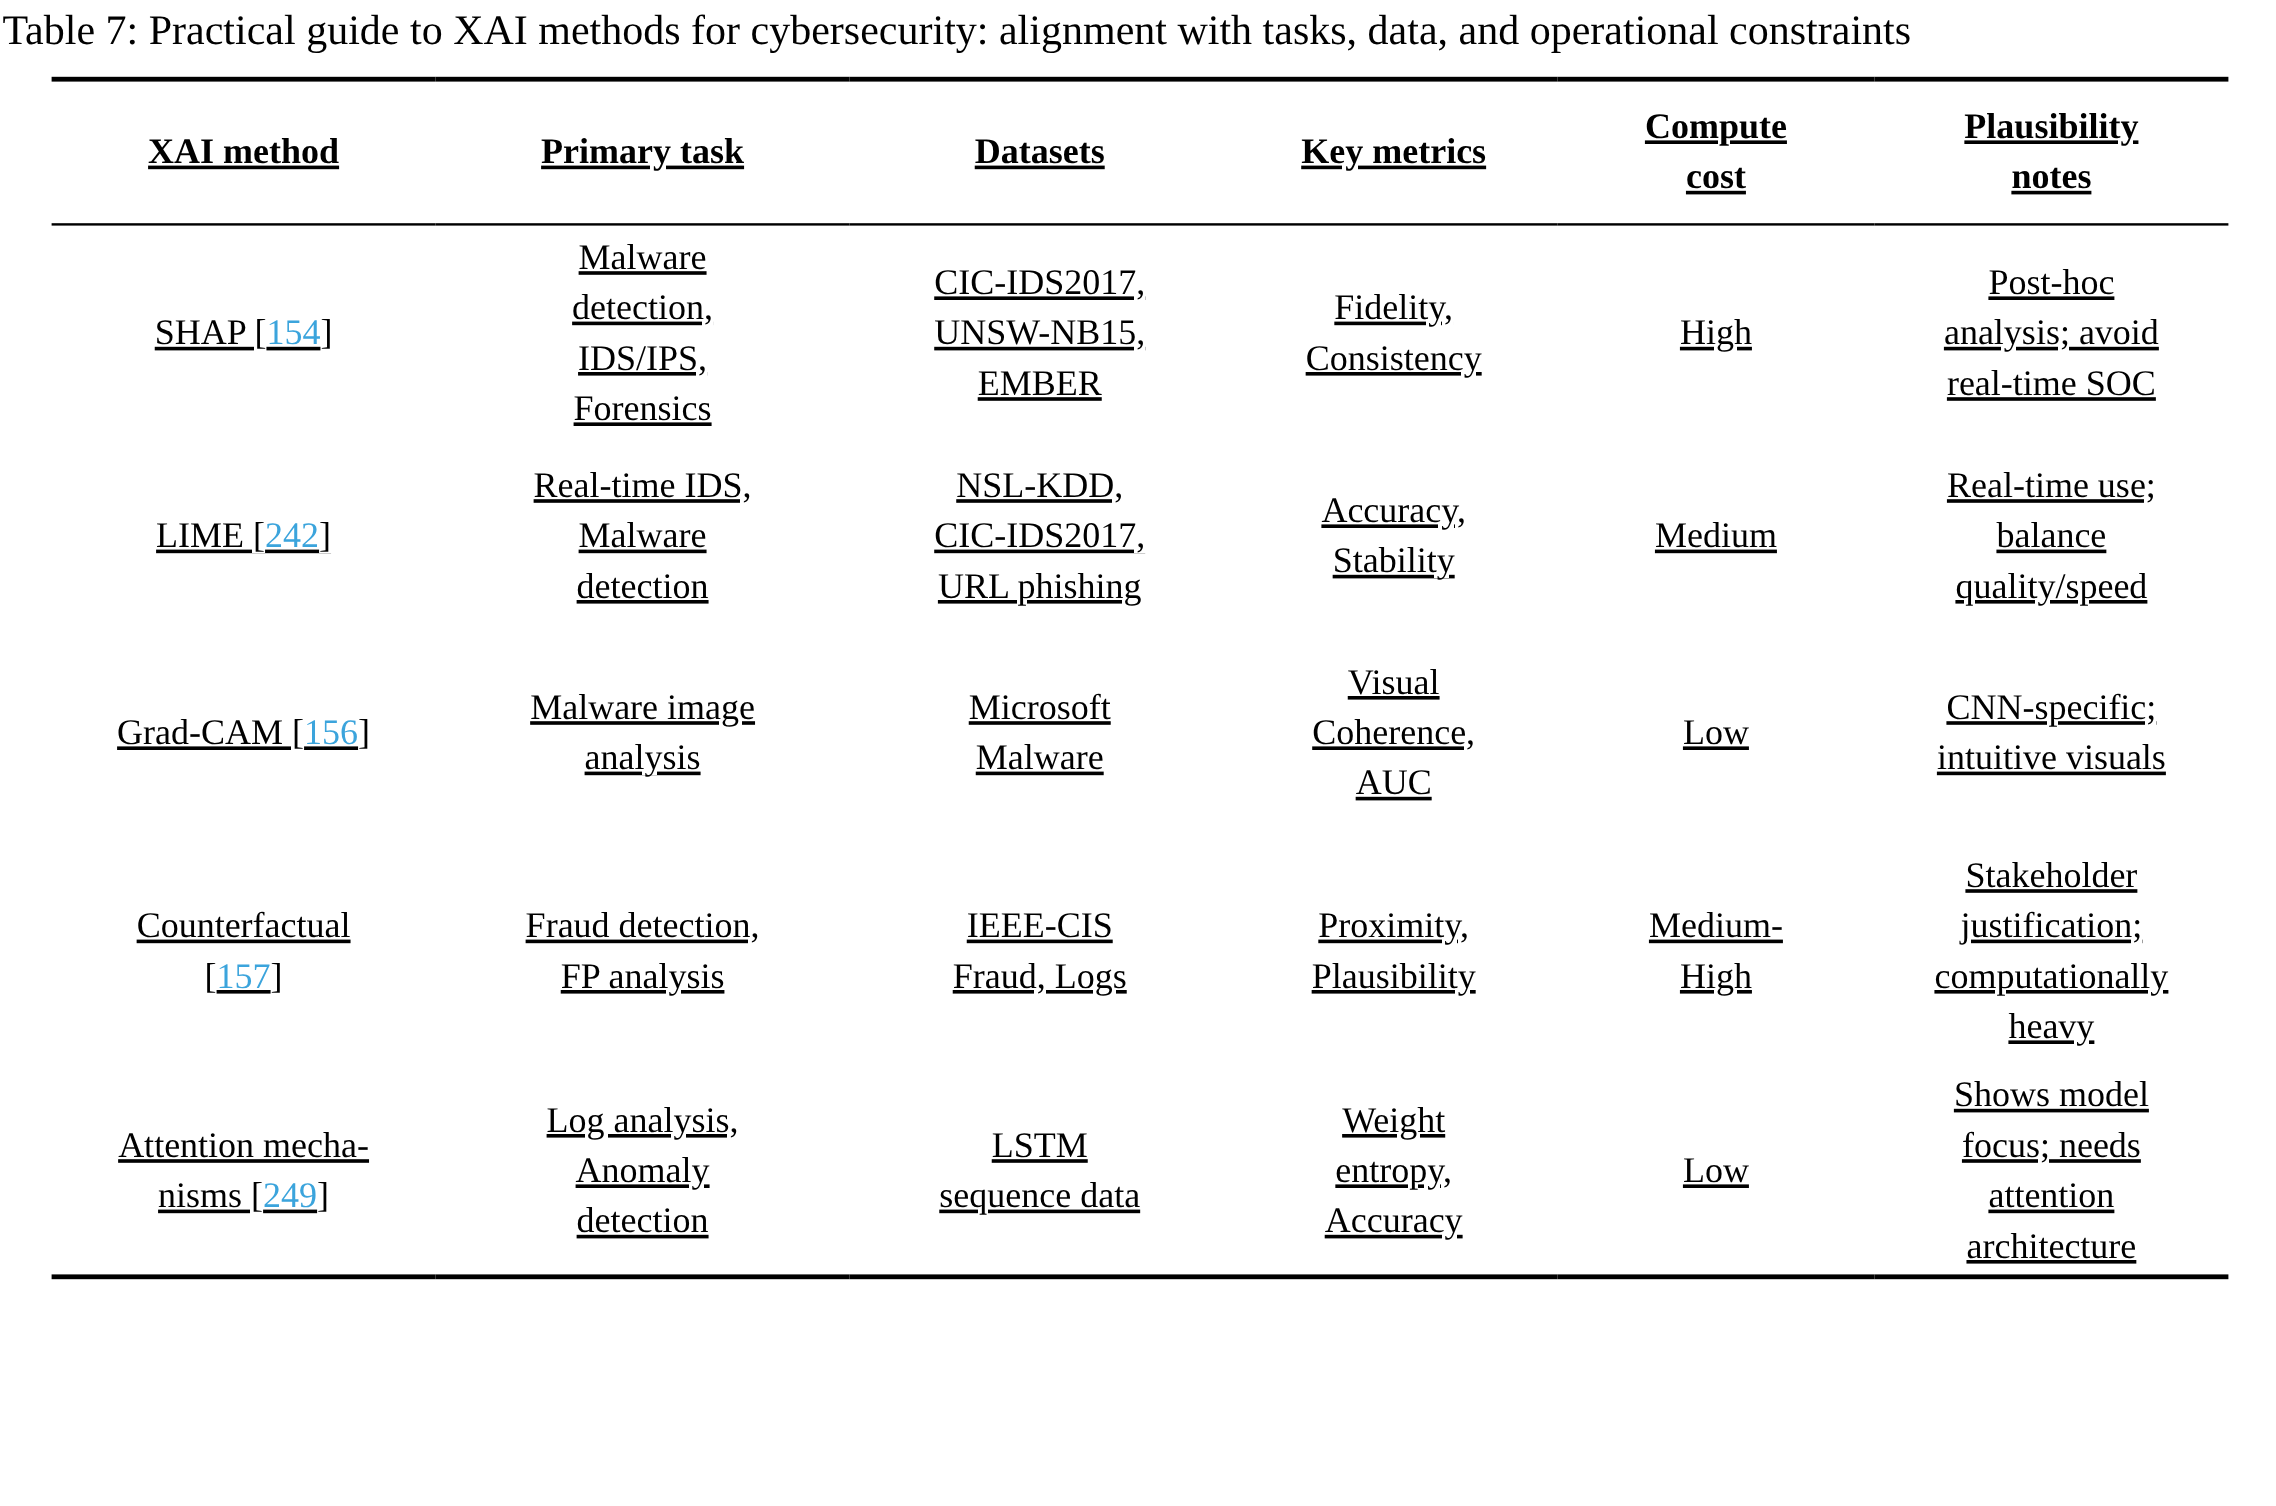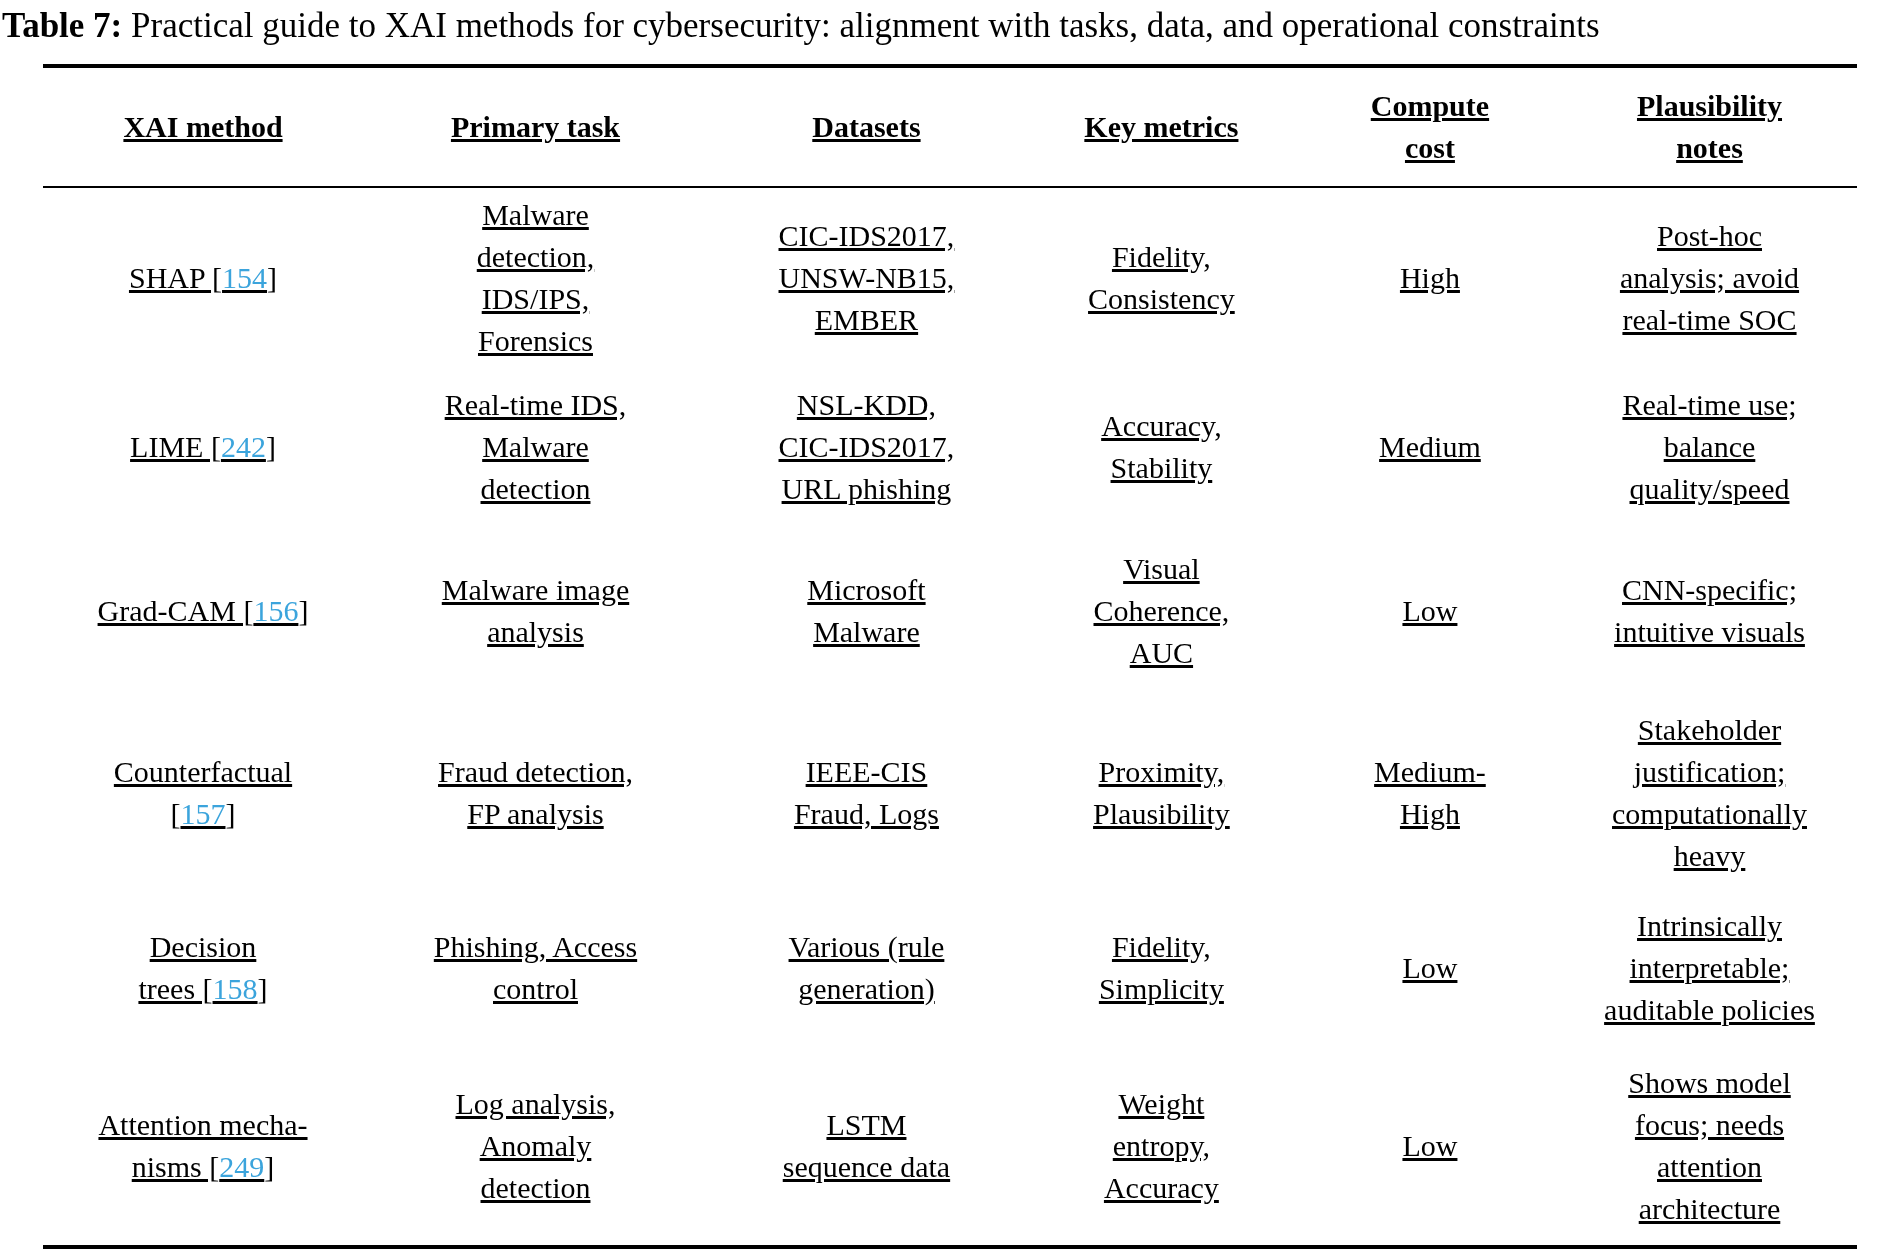--- a/index.html
+++ b/index.html
@@ -14,21 +14,21 @@
     font-family: "Liberation Serif", "DejaVu Serif", serif;
     color: #000000;
   }
   .caption {
     margin: 6px 0 0 2px;
     font-size: 35px;
     line-height: 40px;
     white-space: nowrap;
   }
   .caption .cap-label {
-    font-weight: bold;
+    font-weight: normal;
   }
   table.xai-table {
     border-collapse: collapse;
     table-layout: fixed;
     margin-left: 43px;
     width: 1814px;
     margin-top: 18px;
     border-top: 4px solid #000;
     border-bottom: 4px solid #000;
     font-size: 30px;
@@ -145,34 +145,20 @@
         <td>Proximity,
 Plausibility</td>
         <td>Medium-
 High</td>
         <td>Stakeholder
 justification;
 computationally
 heavy</td>
       </tr>
       <tr>
-        <td>Decision
-trees [<span class="cite">158</span>]</td>
-        <td>Phishing, Access
-control</td>
-        <td>Various (rule
-generation)</td>
-        <td>Fidelity,
-Simplicity</td>
-        <td>Low</td>
-        <td>Intrinsically
-interpretable;
-auditable policies</td>
-      </tr>
-      <tr>
         <td>Attention mecha-
 nisms [<span class="cite">249</span>]</td>
         <td>Log analysis,
 Anomaly
 detection</td>
         <td>LSTM
 sequence data</td>
         <td>Weight
 entropy,
 Accuracy</td>

